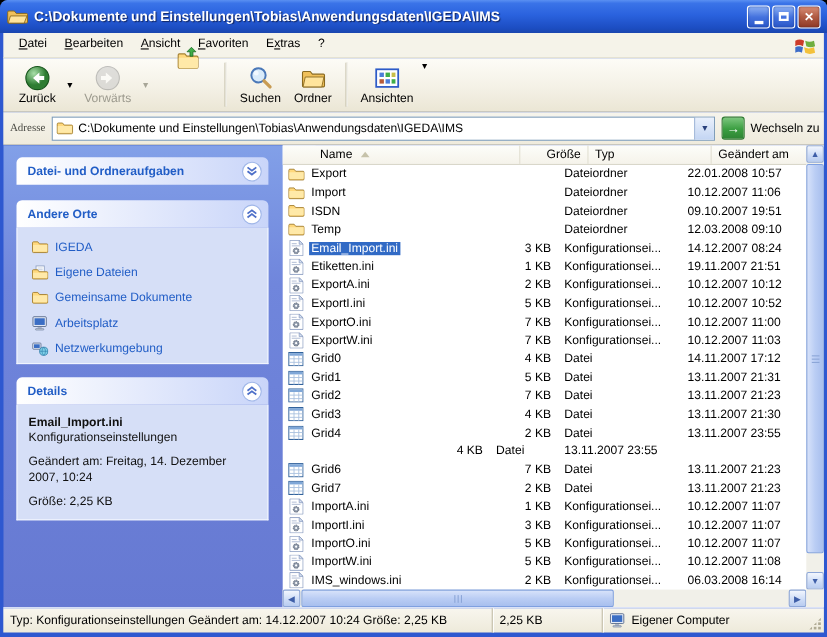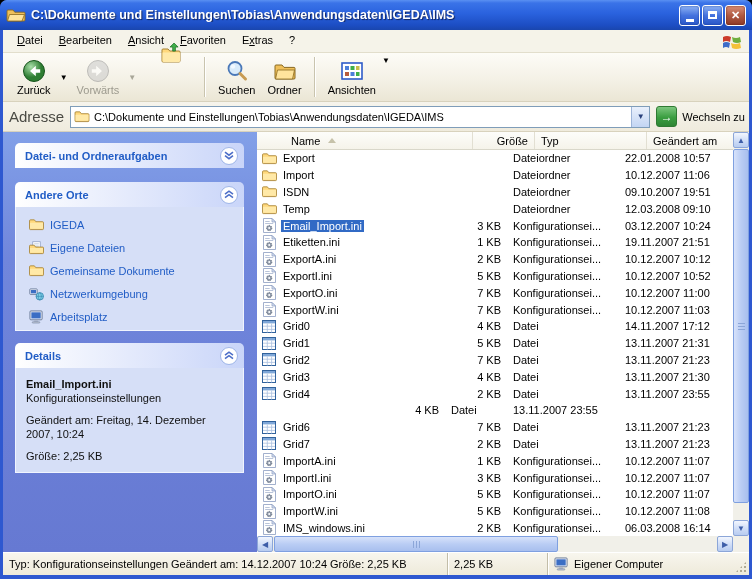--- a/index.html
+++ b/index.html
@@ -40,21 +40,21 @@
   .tdrop{font-size:8px;color:#000;padding:0 3px;align-self:center;}
   .tdrop.disabled{color:#A8A698;}
   .tsep{width:1px;height:40px;background:#C9C4AE;border-right:1px solid #FFFFFF;margin:0 6px;}
   .views-wrap{position:relative;display:flex;flex-direction:column;align-items:center;}
   .views-drop{position:absolute;top:2px;right:-8px;font-size:8px;color:#000;}
 
   
   .addressbar{position:absolute;top:102px;left:3px;right:3px;height:30px;
     background:linear-gradient(180deg,#F6F4EC 0%,#EFEBDD 100%);border-bottom:1px solid #D8D2BD;
     display:flex;align-items:center;box-sizing:border-box;padding:0 4px;}
-  .addr-label{font-size:15px;color:#4A4A44;margin:0 6px 0 2px;}
+  .addr-label{font-size:10px;color:#4A4A44;margin:0 6px 0 2px;font-family:Liberation Serif, serif;}
   .addr-combo{flex:1;height:22px;background:#fff;border:1px solid #7F9DB9;display:flex;align-items:center;box-sizing:border-box;}
   .addr-combo .ficon{width:16px;height:13px;margin:0 4px 0 3px;flex:0 0 auto;}
   .addr-text{font-size:11px;color:#000;flex:1;white-space:nowrap;overflow:hidden;}
   .addr-dropbtn{width:17px;height:20px;background:linear-gradient(180deg,#E9F0FC 0%,#C3D5F3 100%);
     border-left:1px solid #9DB4D8;display:flex;align-items:center;justify-content:center;font-size:8px;color:#29407C;}
   .go-btn{display:flex;align-items:center;margin-left:6px;}
   .go-icon{width:19px;height:19px;border-radius:3px;border:1px solid #2F7A33;
     background:linear-gradient(180deg,#7CC67E 0%,#3B9E41 55%,#2E8534 100%);
     color:#fff;font-weight:bold;font-size:12px;display:flex;align-items:center;justify-content:center;}
   .go-label{font-size:11px;color:#000;margin-left:5px;white-space:nowrap;}
@@ -307,38 +307,38 @@
                 <svg width="15" height="13" viewBox="0 0 16 14">
     <path d="M.5 3a1 1 0 0 1 1-1h4.2l1.6 2h7.2a1 1 0 0 1 1 1v6.5a1 1 0 0 1-1 1h-13a1 1 0 0 1-1-1z" fill="#FFD87C" stroke="#A58132" stroke-width="0.9"></path>
     <path d="M1 5h14v5.5a1 1 0 0 1-1 1H2a1 1 0 0 1-1-1z" fill="#FFE9A8"></path>
   </svg>
               </span>
               <span class="plabel">Gemeinsame Dokumente</span>
             </div>
             <div class="place-item">
               <span class="rowicon">
                 <svg width="15" height="14" viewBox="0 0 16 15">
+                  <rect x="1" y="1" width="13" height="9.5" rx="1" fill="#E8EDF8" stroke="#5A6B8C" stroke-width="0.9"></rect>
+                  <rect x="2.5" y="2.5" width="10" height="6.5" fill="#3B6EC4"></rect>
+                  <rect x="5.5" y="11" width="4" height="1.6" fill="#AAB4C8"></rect>
+                  <rect x="3.5" y="12.6" width="8" height="1.4" rx="0.5" fill="#C8CFDC" stroke="#5A6B8C" stroke-width="0.5"></rect>
+                </svg>
+              </span>
+              <span class="plabel">Arbeitsplatz</span>
+            </div>
+            <div class="place-item">
+              <span class="rowicon">
+                <svg width="15" height="14" viewBox="0 0 16 15">
                   <rect x="0.8" y="2" width="8" height="6" rx="0.8" fill="#E8EDF8" stroke="#5A6B8C" stroke-width="0.8"></rect>
                   <rect x="2" y="3.2" width="5.6" height="3.6" fill="#3B6EC4"></rect>
                   <circle cx="11.5" cy="10" r="4" fill="#7FD0E8" stroke="#2E7DA8" stroke-width="0.8"></circle>
                   <path d="M7.5 10h8M11.5 6a5.5 5.5 0 0 1 0 8M11.5 6a5.5 5.5 0 0 0 0 8" stroke="#2E7DA8" stroke-width="0.6" fill="none"></path>
                 </svg>
               </span>
               <span class="plabel">Netzwerkumgebung</span>
-            </div>
-            <div class="place-item">
-              <span class="rowicon">
-                <svg width="15" height="14" viewBox="0 0 16 15">
-                  <rect x="1" y="1" width="13" height="9.5" rx="1" fill="#E8EDF8" stroke="#5A6B8C" stroke-width="0.9"></rect>
-                  <rect x="2.5" y="2.5" width="10" height="6.5" fill="#3B6EC4"></rect>
-                  <rect x="5.5" y="11" width="4" height="1.6" fill="#AAB4C8"></rect>
-                  <rect x="3.5" y="12.6" width="8" height="1.4" rx="0.5" fill="#C8CFDC" stroke="#5A6B8C" stroke-width="0.5"></rect>
-                </svg>
-              </span>
-              <span class="plabel">Arbeitsplatz</span>
             </div>
           </div>
       </div>
 
       <div class="panel" style="top:211px;">
         <div class="panel-header">
           <span class="ptitle">Details</span>
           <span class="chev">
             <svg width="10" height="9" viewBox="0 0 10 9">
                 <path d="M1 4.2l4-3 4 3M1 7.7l4-3 4 3" stroke="#4D6FC8" stroke-width="1.6" fill="none"></path>
@@ -436,21 +436,21 @@
     <rect x="2.2" y="3" width="4.5" height="1" fill="#B9C4D9"></rect>
     <rect x="2.2" y="5" width="8" height="1" fill="#B9C4D9"></rect>
     <circle cx="6.2" cy="10" r="2.6" fill="#8C97A8" stroke="#5E6878" stroke-width="0.9" stroke-dasharray="1.3 1"></circle>
     <circle cx="6.2" cy="10" r="1" fill="#fff"></circle>
   </svg>
               </span>
               <span class="nametext">Email_Import.ini</span>
             </span>
             <span class="cell sizecell">3 KB</span>
             <span class="cell typecell">Konfigurationsei...</span>
-            <span class="cell datecell">03.12.2007 10:24</span>
+            <span class="cell datecell">14.12.2007 08:24</span>
           </div>
           <div class="row">
             <span class="cell namecell">
               <span class="rowicon">
                 <svg width="13" height="15" viewBox="0 0 13 15">
     <path d="M.5 .5h8.5L12.5 4v10.5H.5z" fill="#FFFFFF" stroke="#8A9CC0" stroke-width="0.8"></path>
     <path d="M9 .5L12.5 4H9z" fill="#D7E1F2" stroke="#8A9CC0" stroke-width="0.7"></path>
     <rect x="2.2" y="3" width="4.5" height="1" fill="#B9C4D9"></rect>
     <rect x="2.2" y="5" width="8" height="1" fill="#B9C4D9"></rect>
     <circle cx="6.2" cy="10" r="2.6" fill="#8C97A8" stroke="#5E6878" stroke-width="0.9" stroke-dasharray="1.3 1"></circle>

